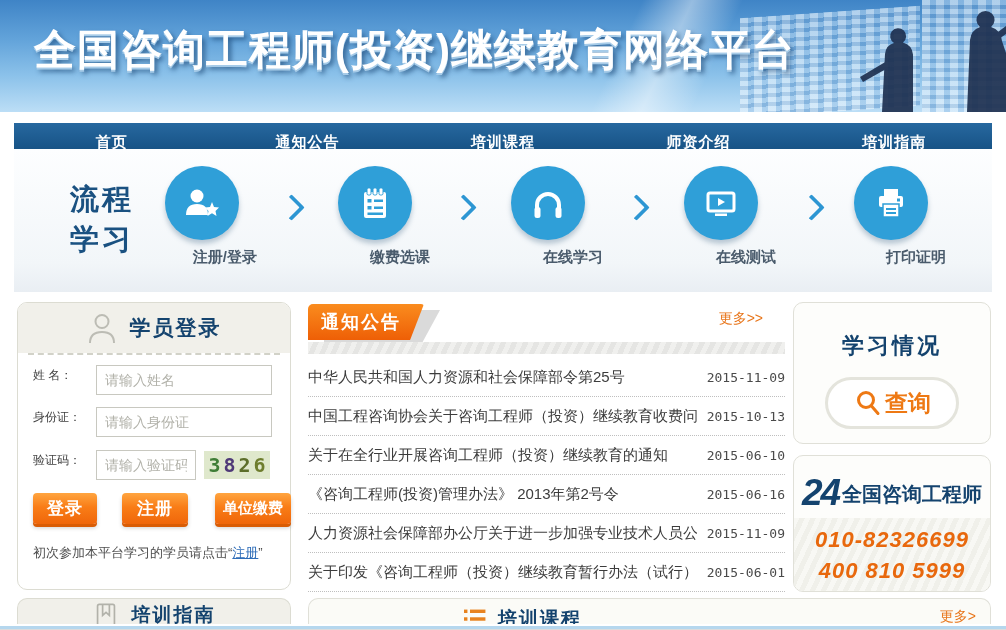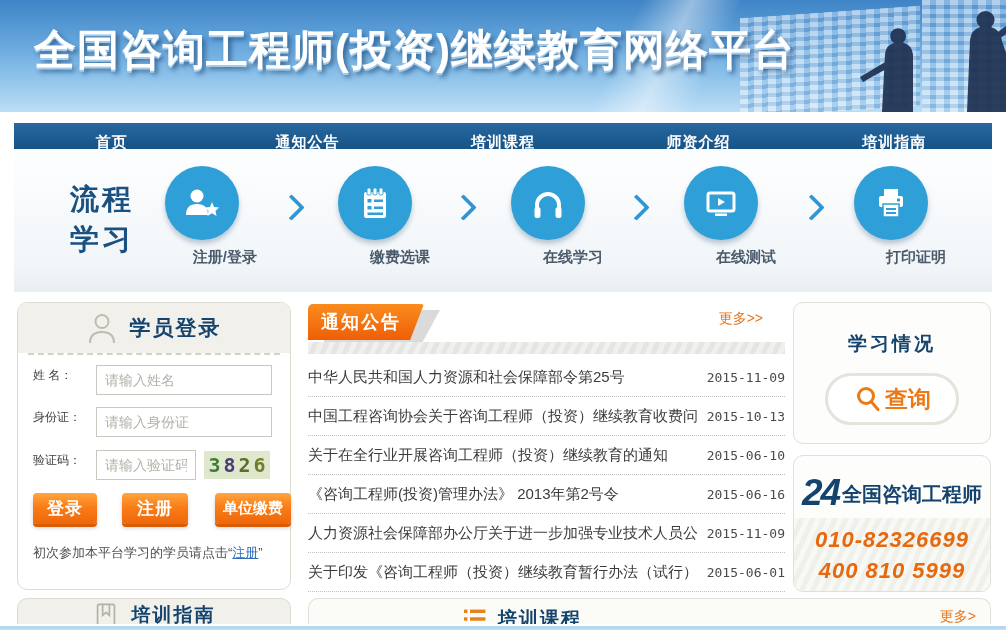--- a/index.html
+++ b/index.html
@@ -82,21 +82,21 @@
             background:repeating-linear-gradient(115deg,#f0f0ee 0 5px,#e5e5e3 5px 10px);}
   .notice-list{position:absolute;left:0;top:56px;width:100%;}
   .notice-row{height:38px;display:flex;align-items:center;justify-content:space-between;
               border-bottom:1px dotted #bfbfbf;cursor:pointer;}
   .notice-title{font-size:15px;color:#3c3c3c;white-space:nowrap;overflow:hidden;}
   .notice-date{font-size:13px;color:#4a4a4a;font-family:"DejaVu Sans Mono",monospace;margin-left:10px;flex-shrink:0;}
 
   
   .status-panel{position:absolute;left:793px;top:302px;width:198px;height:142px;box-sizing:border-box;
                 border:1px solid #e0e0d8;border-radius:10px;background:#fdfdfb;text-align:center;}
-  .status-title{margin-top:28px;font-size:19px;font-weight:bold;color:#14436e;letter-spacing:3px;}
+  .status-title{margin-top:28px;font-size:22px;font-weight:bold;color:#14436e;letter-spacing:3px;}
   .query-btn{margin:16px auto 0;width:128px;height:46px;border:3px solid #e4e4dc;border-radius:26px;
              background:#fff;display:flex;align-items:center;justify-content:center;gap:2px;cursor:pointer;}
   .query-label{font-size:23px;font-weight:bold;color:#ee7914;}
 
   .hotline-panel{position:absolute;left:793px;top:455px;width:198px;height:137px;box-sizing:border-box;
                  border:1px solid #e0e0d8;border-radius:10px;background:#fdfdfb;text-align:center;overflow:hidden;}
   .hotline-head{margin-top:16px;color:#14436e;}
   .hotline-24{font-size:37px;font-weight:bold;font-style:italic;vertical-align:-4px;letter-spacing:-2px;}
   .hotline-suffix{font-size:20px;font-weight:bold;margin-left:3px;}
   .hotline-body{position:absolute;left:0;top:62px;width:100%;height:75px;box-sizing:border-box;padding-top:6px;

